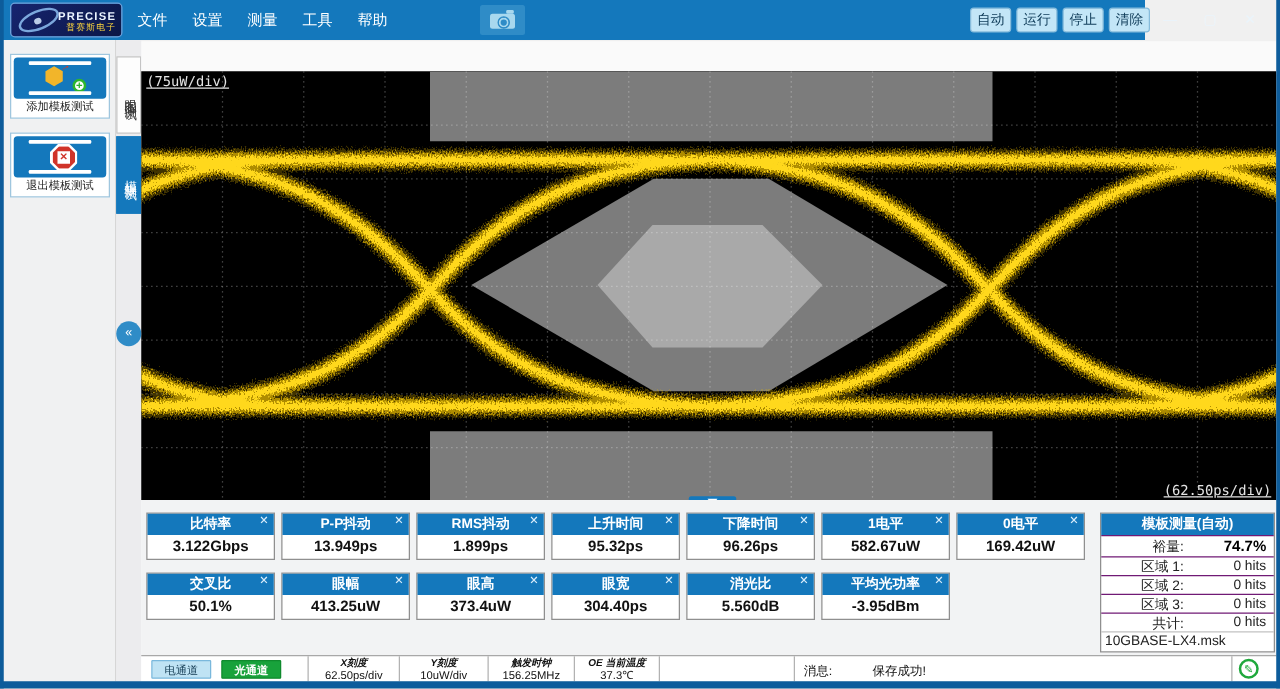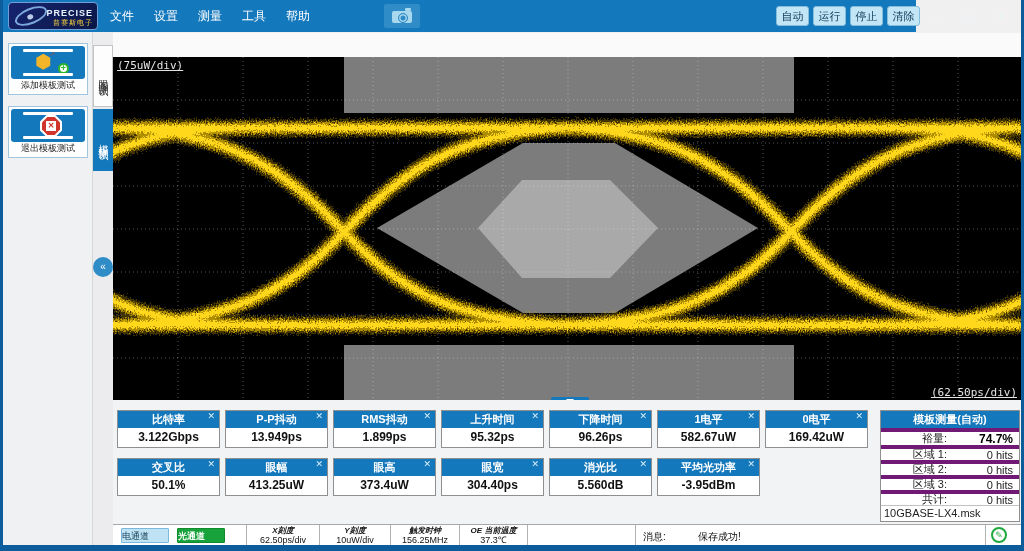--- a/index.html
+++ b/index.html
@@ -63,30 +63,30 @@
   .pill .tri{width:0;height:0;border-left:4px solid transparent;border-right:4px solid transparent;border-top:5px solid #fff;}
 
   .meas-bg{position:absolute;left:0;top:367px;width:908px;height:124px;background:#f2f3f4;}
   .card{position:absolute;width:103px;height:38px;border:1px solid #8f8f8f;background:#fff;}
   .card-h{position:relative;height:17px;background:#1478bc;color:#fff;font-size:11px;font-weight:bold;text-align:center;line-height:17px;}
   .card-x{position:absolute;right:4px;top:0;font-size:9px;font-weight:normal;color:#dceefb;cursor:default;}
   .card-v{height:19px;font-size:12px;font-weight:bold;color:#111;text-align:center;line-height:19px;}
 
   .tpanel{position:absolute;left:767px;top:377px;width:140px;background:#fff;border:1px solid #8f8f8f;}
   .tpanel-h{height:17px;background:#1478bc;color:#fff;font-size:11px;font-weight:bold;text-align:center;line-height:17px;}
-  .trow{display:flex;height:15px;border-top:4px solid #701a75;align-items:center;font-size:11px;color:#222;}
+  .trow{display:flex;height:15px;border-top:1px solid #701a75;align-items:center;font-size:11px;color:#222;}
   .trow .tl{width:66px;text-align:right;}
   .trow .tv{flex:1;text-align:right;padding-right:6px;}
   .trow.big{height:17px;}
   .trow.big .tv{font-weight:bold;font-size:12px;color:#000;}
   .tfile{height:16px;border-top:1px solid #c2c2c2;font-size:11px;color:#222;padding-left:3px;line-height:15px;}
 
   
   .sb{position:absolute;left:0;top:491px;width:908px;height:21px;background:#fff;border-top:1px solid #a8a8a8;}
-  .sb-btn{position:absolute;top:3px;height:15px;font-size:9px;text-align:left;line-height:14px;border-radius:1px;cursor:default;}
+  .sb-btn{position:absolute;top:3px;height:15px;font-size:9px;text-align:center;line-height:14px;border-radius:1px;cursor:default;}
   .sb-btn.elec{left:8px;width:48px;background:#bfe3f4;border:1px solid #7ab8dc;color:#123a52;}
   .sb-btn.opt{left:64px;width:48px;background:#18a23b;border:1px solid #0f8a2d;color:#fff;font-weight:bold;}
   .vline{position:absolute;top:0;bottom:0;width:1px;background:#b2b2b2;}
   .sb-cell{position:absolute;top:1px;text-align:center;}
   .sb-label{font-size:8px;font-weight:bold;font-style:italic;color:#111;line-height:9px;}
   .sb-val{font-size:9px;color:#111;line-height:10px;}
   .sb-msg-label{position:absolute;left:530px;top:5px;font-size:10px;color:#111;}
   .sb-msg{position:absolute;left:585px;top:5px;font-size:10px;color:#111;}
   .status-icon{position:absolute;left:878px;top:2px;width:16px;height:16px;border:2px solid #1fa83c;border-radius:50%;color:#1fa83c;font-size:9px;line-height:12px;text-align:center;}
 </style>

